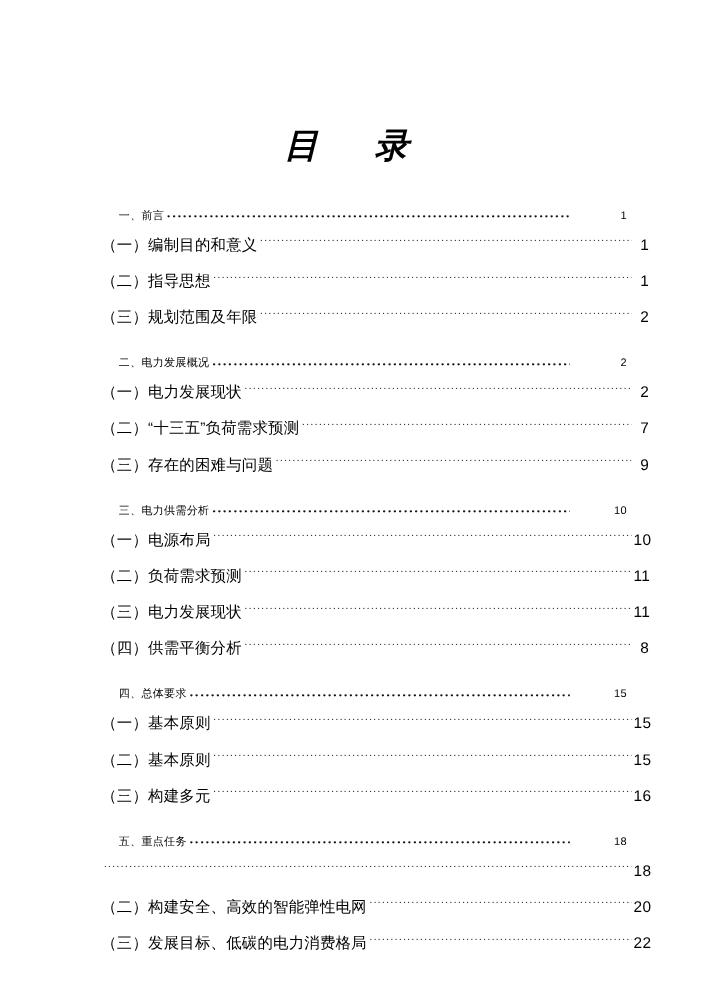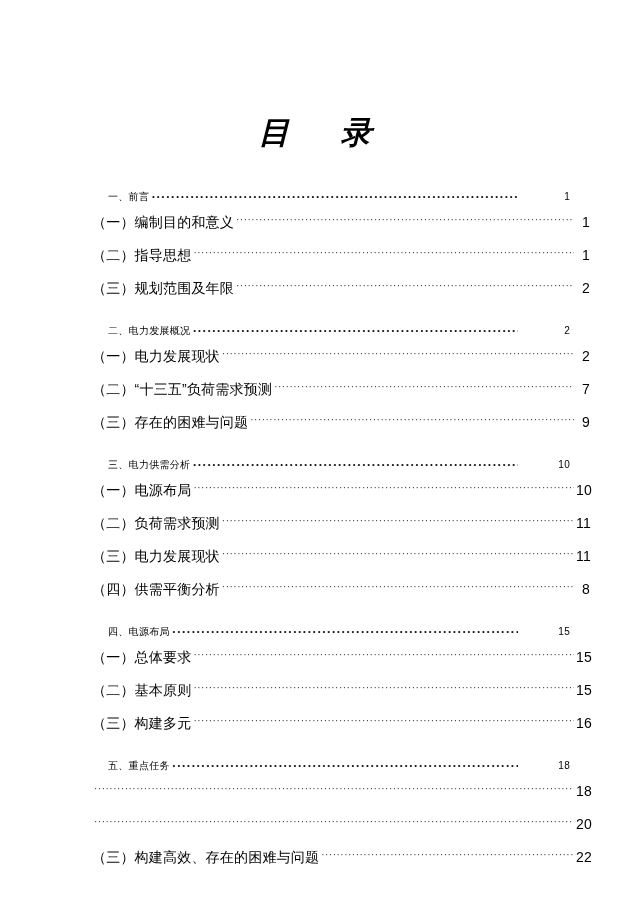--- a/index.html
+++ b/index.html
@@ -168,26 +168,26 @@
         <span class="label">（三）电力发展现状</span>
         <span class="dots">·······································································································································································</span>
         <span class="page-num">11</span>
       </div>
       <div class="toc-entry lvl2">
         <span class="label">（四）供需平衡分析</span>
         <span class="dots">·······································································································································································</span>
         <span class="page-num">8</span>
       </div>
       <div class="toc-entry lvl1">
-        <span class="label">四、电源布局</span>
+        <span class="label">四、总体要求</span>
         <span class="dots">·······································································································································································</span>
         <span class="page-num">15</span>
       </div>
       <div class="toc-entry lvl2">
-        <span class="label">（一）总体要求</span>
+        <span class="label">（一）基本原则</span>
         <span class="dots">·······································································································································································</span>
         <span class="page-num">15</span>
       </div>
       <div class="toc-entry lvl2">
         <span class="label">（二）基本原则</span>
         <span class="dots">·······································································································································································</span>
         <span class="page-num">15</span>
       </div>
       <div class="toc-entry lvl2">
         <span class="label">（三）构建多元</span>
@@ -197,23 +197,24 @@
       <div class="toc-entry lvl1">
         <span class="label">五、重点任务</span>
         <span class="dots">·······································································································································································</span>
         <span class="page-num">18</span>
       </div>
       <div class="toc-entry lvl2">
         <span class="dots">·······································································································································································</span>
         <span class="page-num">18</span>
       </div>
       <div class="toc-entry lvl2">
+        <span class="label">（二）构建安全、高效的智能弹性电网</span>
         <span class="dots">·······································································································································································</span>
         <span class="page-num">20</span>
       </div>
       <div class="toc-entry lvl2">
-        <span class="label">（三）构建高效、存在的困难与问题</span>
+        <span class="label">（三）发展目标、低碳的电力消费格局</span>
         <span class="dots">·······································································································································································</span>
         <span class="page-num">22</span>
       </div>
     </div>
 
 </div>
 
 </body></html>

